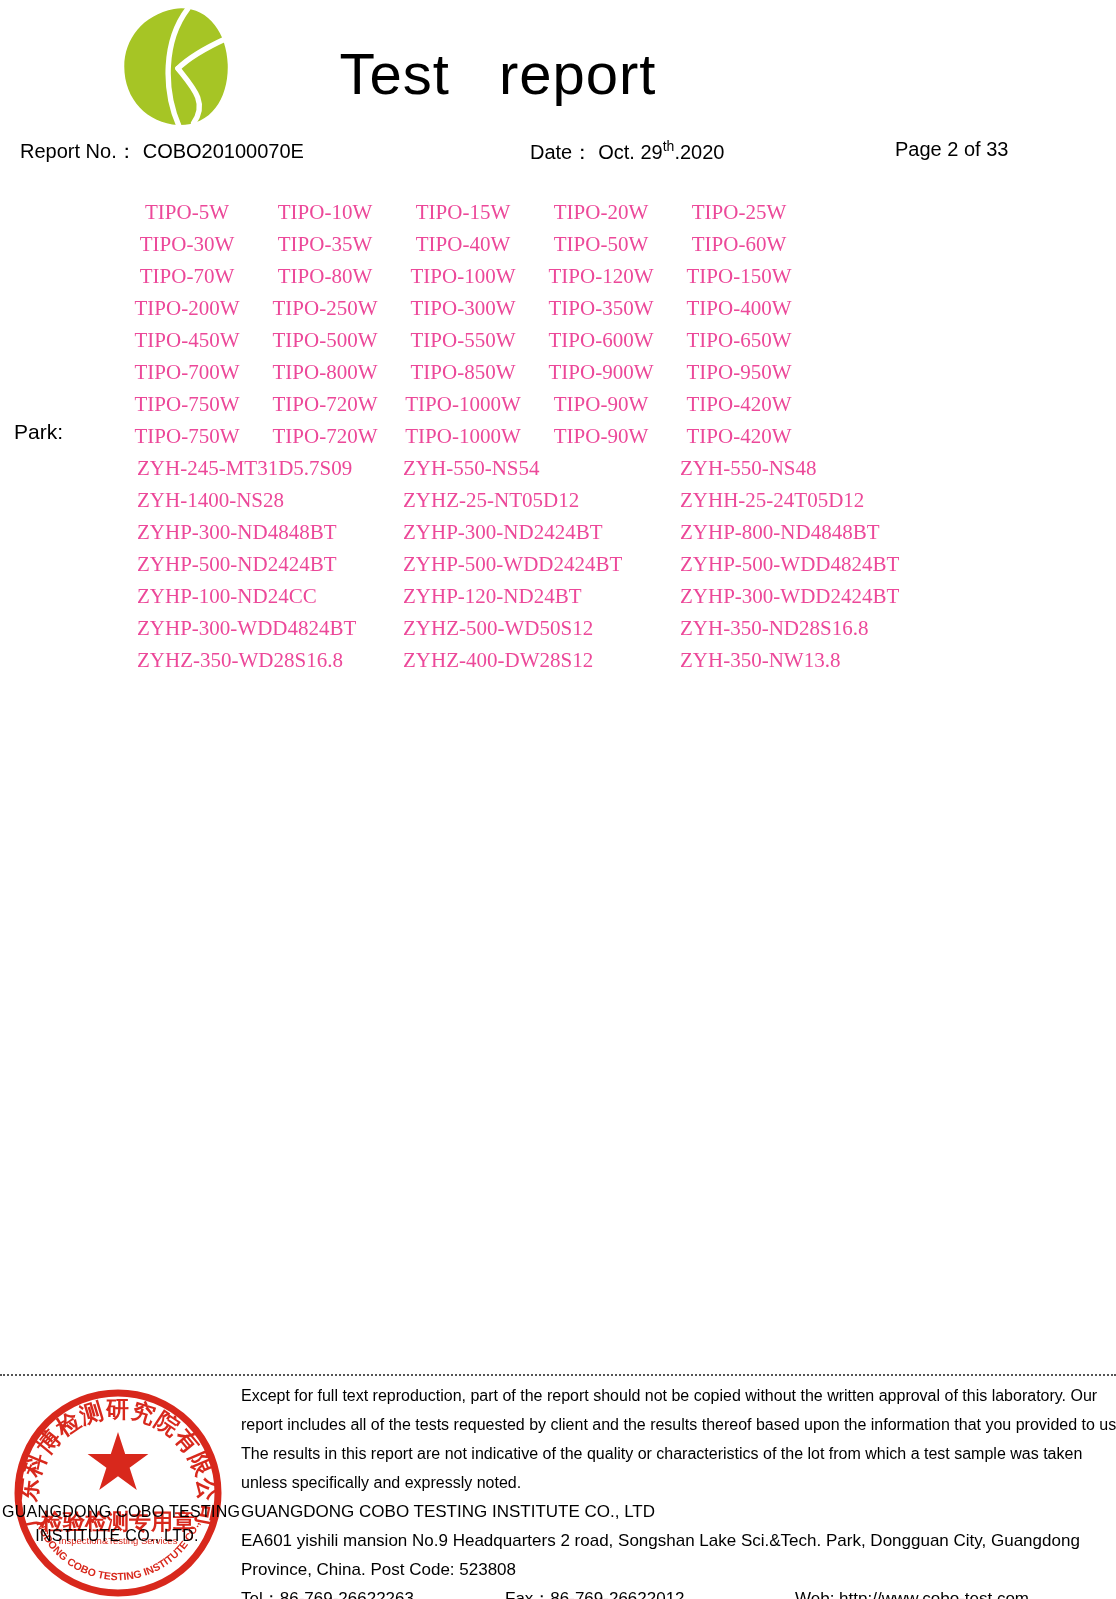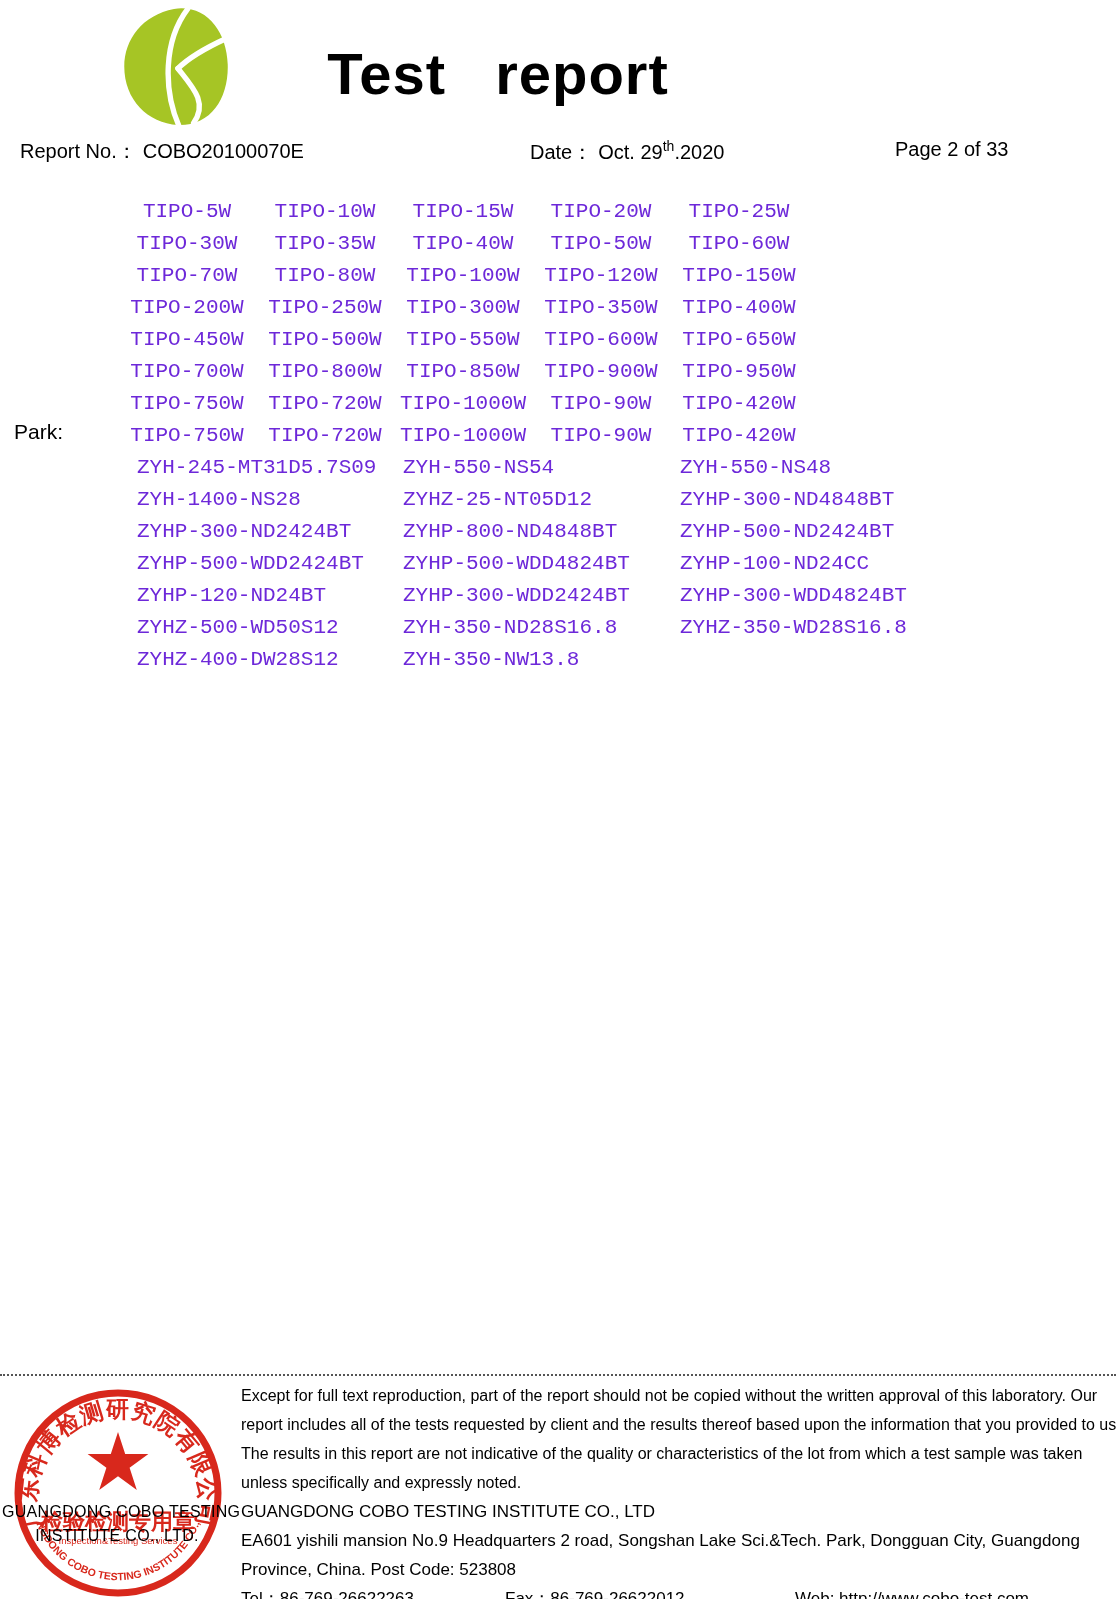--- a/index.html
+++ b/index.html
@@ -5,33 +5,33 @@
   html,body{margin:0;padding:0;}
   body{
     width:1116px;height:1599px;position:relative;background:#ffffff;
     font-family:"Liberation Sans","DejaVu Sans",sans-serif;color:#111;
     overflow:hidden;
   }
   
   .logo{position:absolute;left:116px;top:6px;width:120px;height:122px;}
   .title{
     position:absolute;left:0;top:40px;width:996px;text-align:center;
-    font-size:58px;font-weight:bold;letter-spacing:1px;word-spacing:0.55em;color:#000;
+    font-size:58px;font-weight:normal;letter-spacing:1px;word-spacing:0.55em;color:#000;
   }
   .meta-row{position:absolute;left:0;top:138px;width:1104px;height:30px;font-size:20px;color:#000;}
   .meta-report{position:absolute;left:20px;top:0;}
   .meta-date{position:absolute;left:530px;top:0;}
   .meta-page{position:absolute;left:895px;top:0;}
   .meta-label{margin-right:6px;}
   sup{font-size:14px;}
   
   .model-label{position:absolute;left:14px;top:420px;font-size:21px;color:#000;}
   .model-grid{
-    position:absolute;display:grid;color:#6d28d9;
-    font-family:Liberation Mono, monospace;font-size:21px;
+    position:absolute;display:grid;color:#ec4899;
+    font-family:Liberation Serif, serif;font-size:21px;
   }
   .grid-tipo{left:118px;top:196px;grid-template-columns:repeat(5,138px);grid-auto-rows:32px;}
   .grid-tipo .model-cell{text-align:center;}
   .grid-zyh{left:137px;top:452px;grid-template-columns:266px 277px 300px;grid-auto-rows:32px;}
   .grid-zyh .model-cell{text-align:left;}
   .model-cell{white-space:nowrap;line-height:32px;}
   
   .footer-divider{position:absolute;left:0;top:1374px;width:1116px;border-top:2px dotted #555;}
   .footer-text{position:absolute;left:241px;top:1381px;width:868px;}
   .f-line{white-space:nowrap;line-height:29px;height:29px;font-size:16px;color:#000;}
@@ -112,20 +112,21 @@
     <div class="model-cell">TIPO-1000W</div>
     <div class="model-cell">TIPO-90W</div>
     <div class="model-cell">TIPO-420W</div>
   </div>
 <div class="model-grid grid-zyh">
     <div class="model-cell">ZYH-245-MT31D5.7S09</div>
     <div class="model-cell">ZYH-550-NS54</div>
     <div class="model-cell">ZYH-550-NS48</div>
     <div class="model-cell">ZYH-1400-NS28</div>
     <div class="model-cell">ZYHZ-25-NT05D12</div>
+    <div class="model-cell">ZYHH-25-24T05D12</div>
     <div class="model-cell">ZYHP-300-ND4848BT</div>
     <div class="model-cell">ZYHP-300-ND2424BT</div>
     <div class="model-cell">ZYHP-800-ND4848BT</div>
     <div class="model-cell">ZYHP-500-ND2424BT</div>
     <div class="model-cell">ZYHP-500-WDD2424BT</div>
     <div class="model-cell">ZYHP-500-WDD4824BT</div>
     <div class="model-cell">ZYHP-100-ND24CC</div>
     <div class="model-cell">ZYHP-120-ND24BT</div>
     <div class="model-cell">ZYHP-300-WDD2424BT</div>
     <div class="model-cell">ZYHP-300-WDD4824BT</div>

